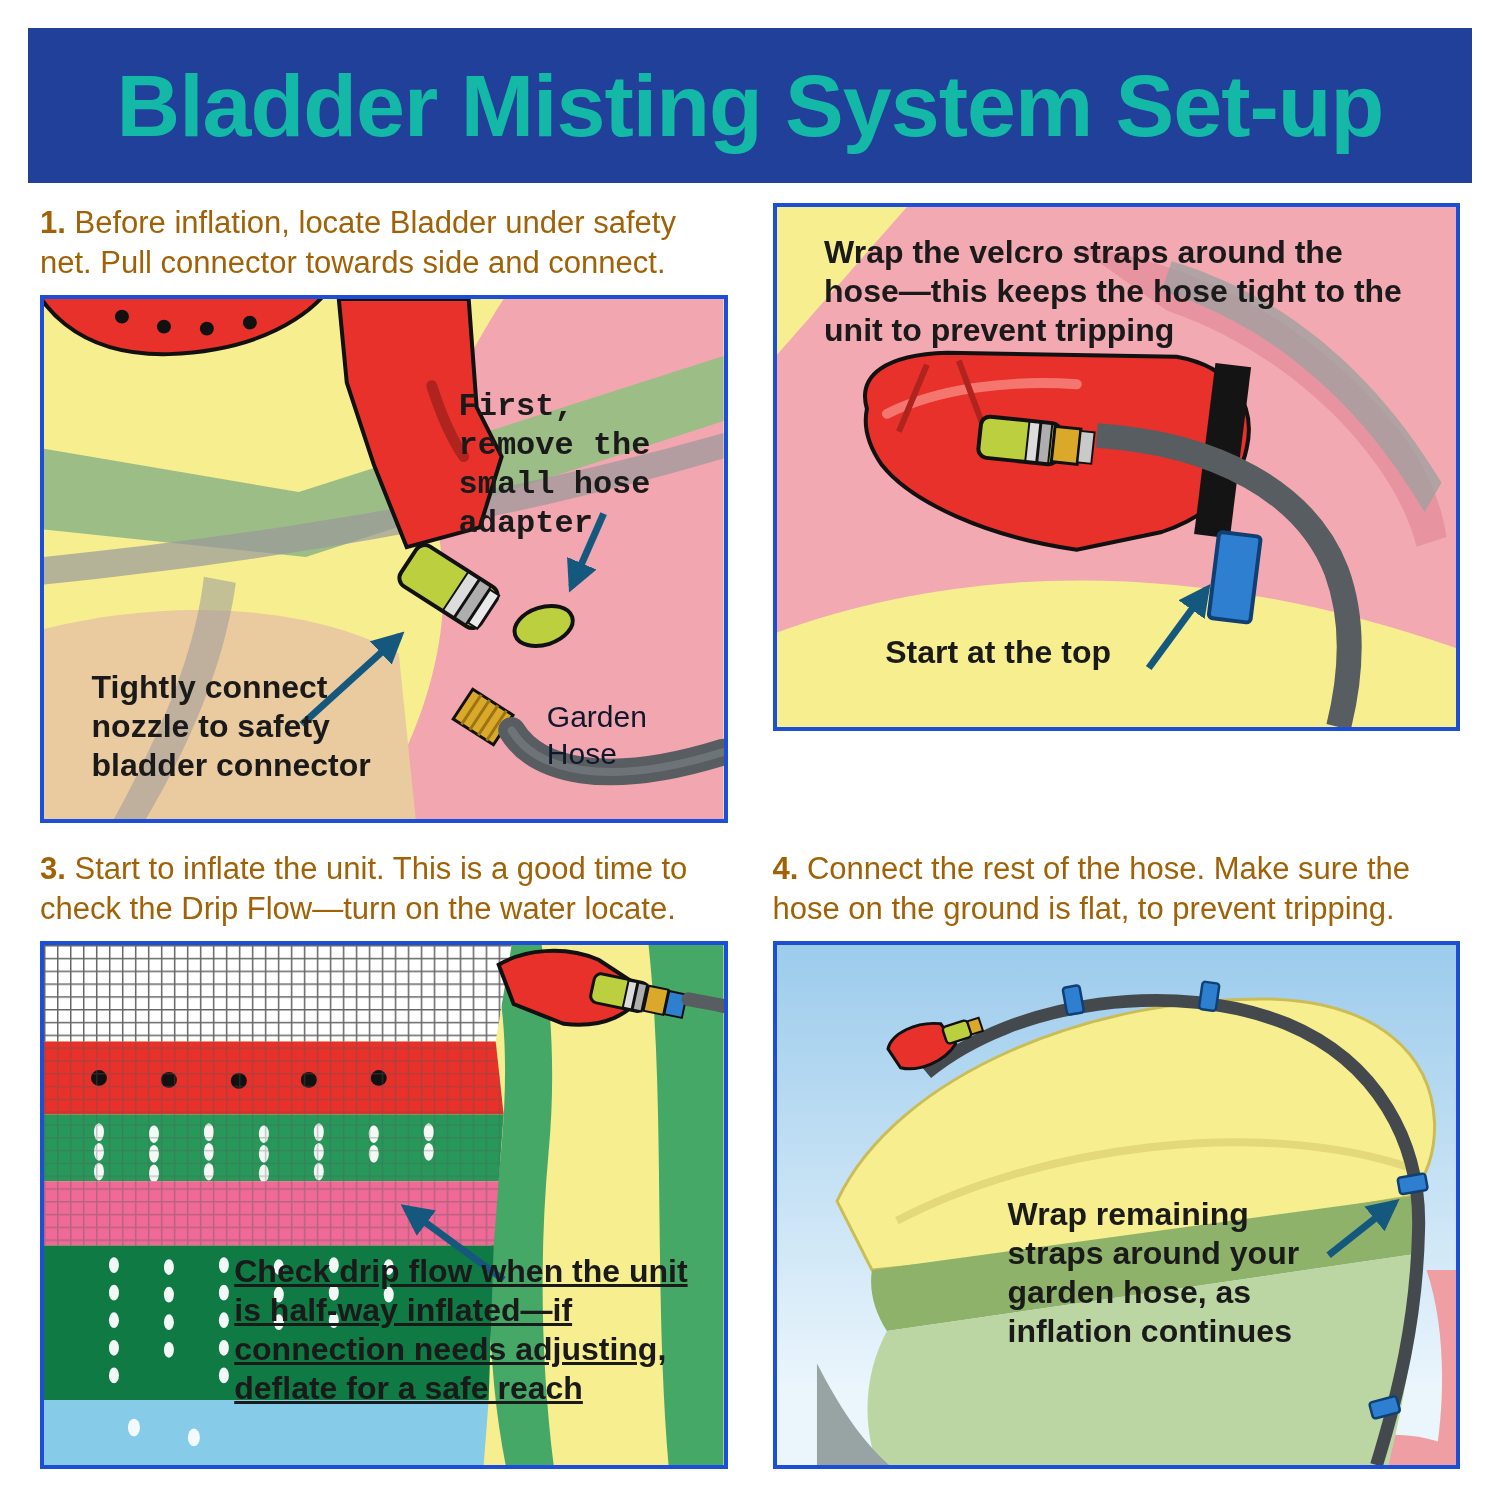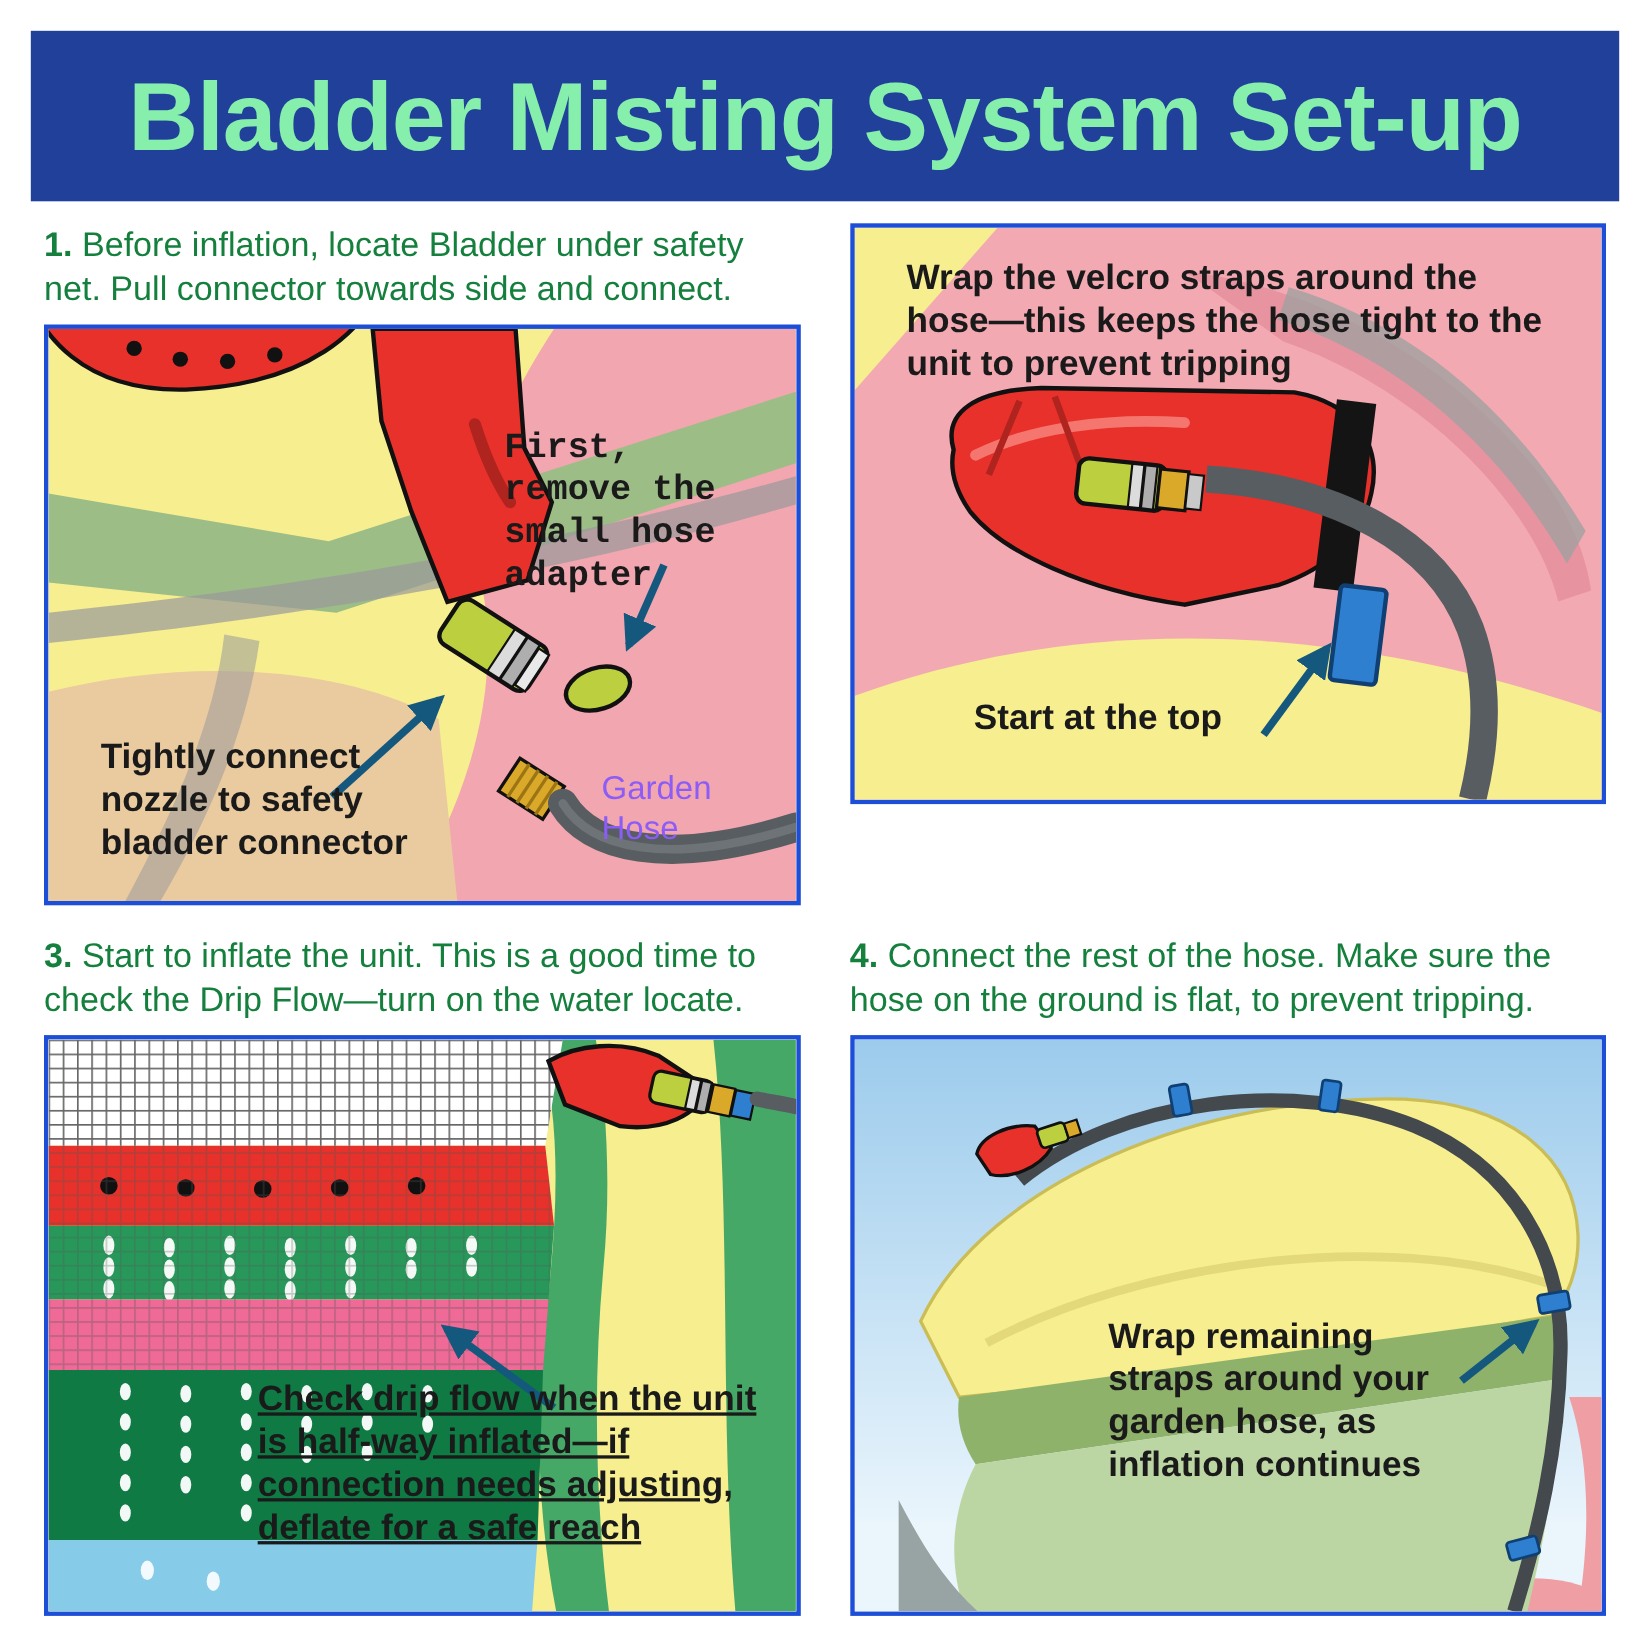--- a/index.html
+++ b/index.html
@@ -7,47 +7,47 @@
   body { font-family:"Liberation Sans", sans-serif; width:1500px; height:1500px; overflow:hidden; }
   .page { width:1500px; height:1500px; background:#fff; position:relative; }
 
   .banner {
     margin:28px 28px 0;
     height:155px;
     background:#21409a;
     display:flex; align-items:center; justify-content:center;
   }
   .banner h1 {
-    color:#86efac; font-size:88px; font-weight:700; letter-spacing:-1px;
+    color:#14b8a6; font-size:88px; font-weight:700; letter-spacing:-1px;
     white-space:nowrap;
   }
 
   .grid {
     display:grid;
     grid-template-columns:1fr 1fr;
     column-gap:45px;
     row-gap:26px;
     margin:20px 40px 0;
   }
   .caption {
-    font-size:31px; line-height:1.28; color:#15803d;
+    font-size:31px; line-height:1.28; color:#a16207;
     min-height:84px; margin-bottom:8px;
   }
   .caption strong { font-weight:700; }
   .panel {
     position:relative; height:528px; border:4px solid #1d4ed8;
     background:#fff; overflow:hidden;
   }
   .art { position:absolute; inset:0; width:100%; height:100%; display:block; }
 
   .lbl {
     position:absolute; font-weight:700; color:#1a1a1a;
     font-size:32px; line-height:1.22;
   }
-  .lbl.gray { color:#8b5cf6; font-weight:400; font-size:30px; }
+  .lbl.gray { color:#0f172a; font-weight:400; font-size:30px; }
 </style>
 </head>
 <body>
 
 <div class="page">
 
   <header class="banner">
     <h1>Bladder Misting System Set-up</h1>
   </header>
 

